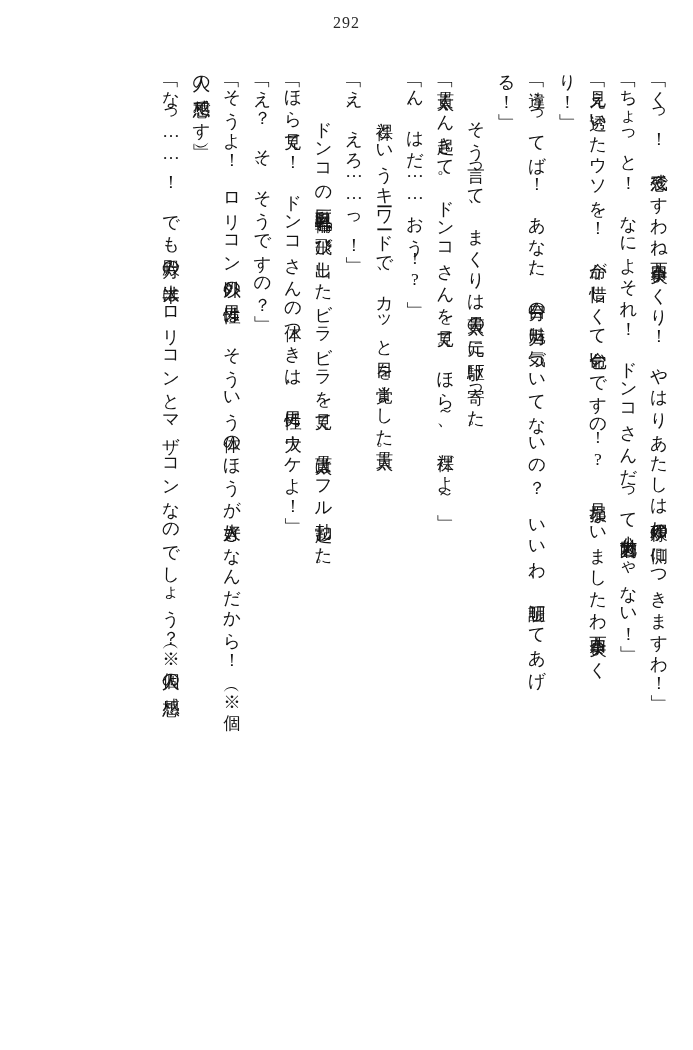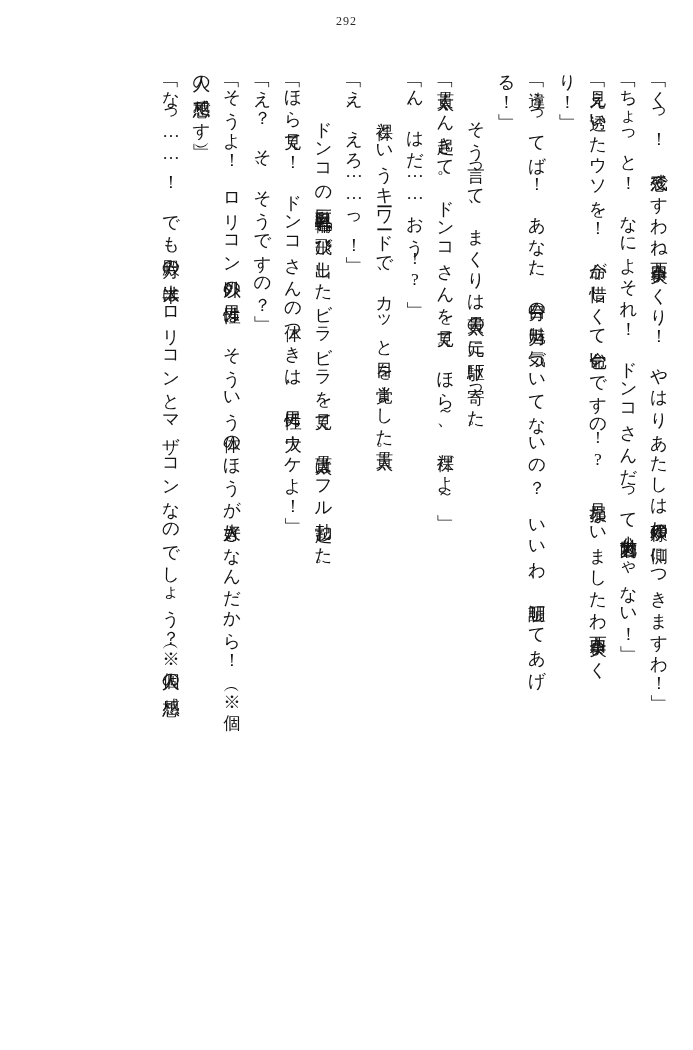--- a/index.html
+++ b/index.html
@@ -22,21 +22,21 @@
     box-sizing: border-box;
     padding: 0;
     background: #fff;
   }
   .page-number {
     position: absolute;
     top: 14px;
     left: 0;
     right: 0;
     text-align: center;
-    font-size: 12px;
+    font-size: 16px;
     letter-spacing: 1px;
     color: #2a2a2a;
     font-family: "Liberation Serif", "DejaVu Serif", serif;
   }
   .body-area {
     position: absolute;
     top: 62px;
     left: 30px;
     right: 26px;
     bottom: 26px;

